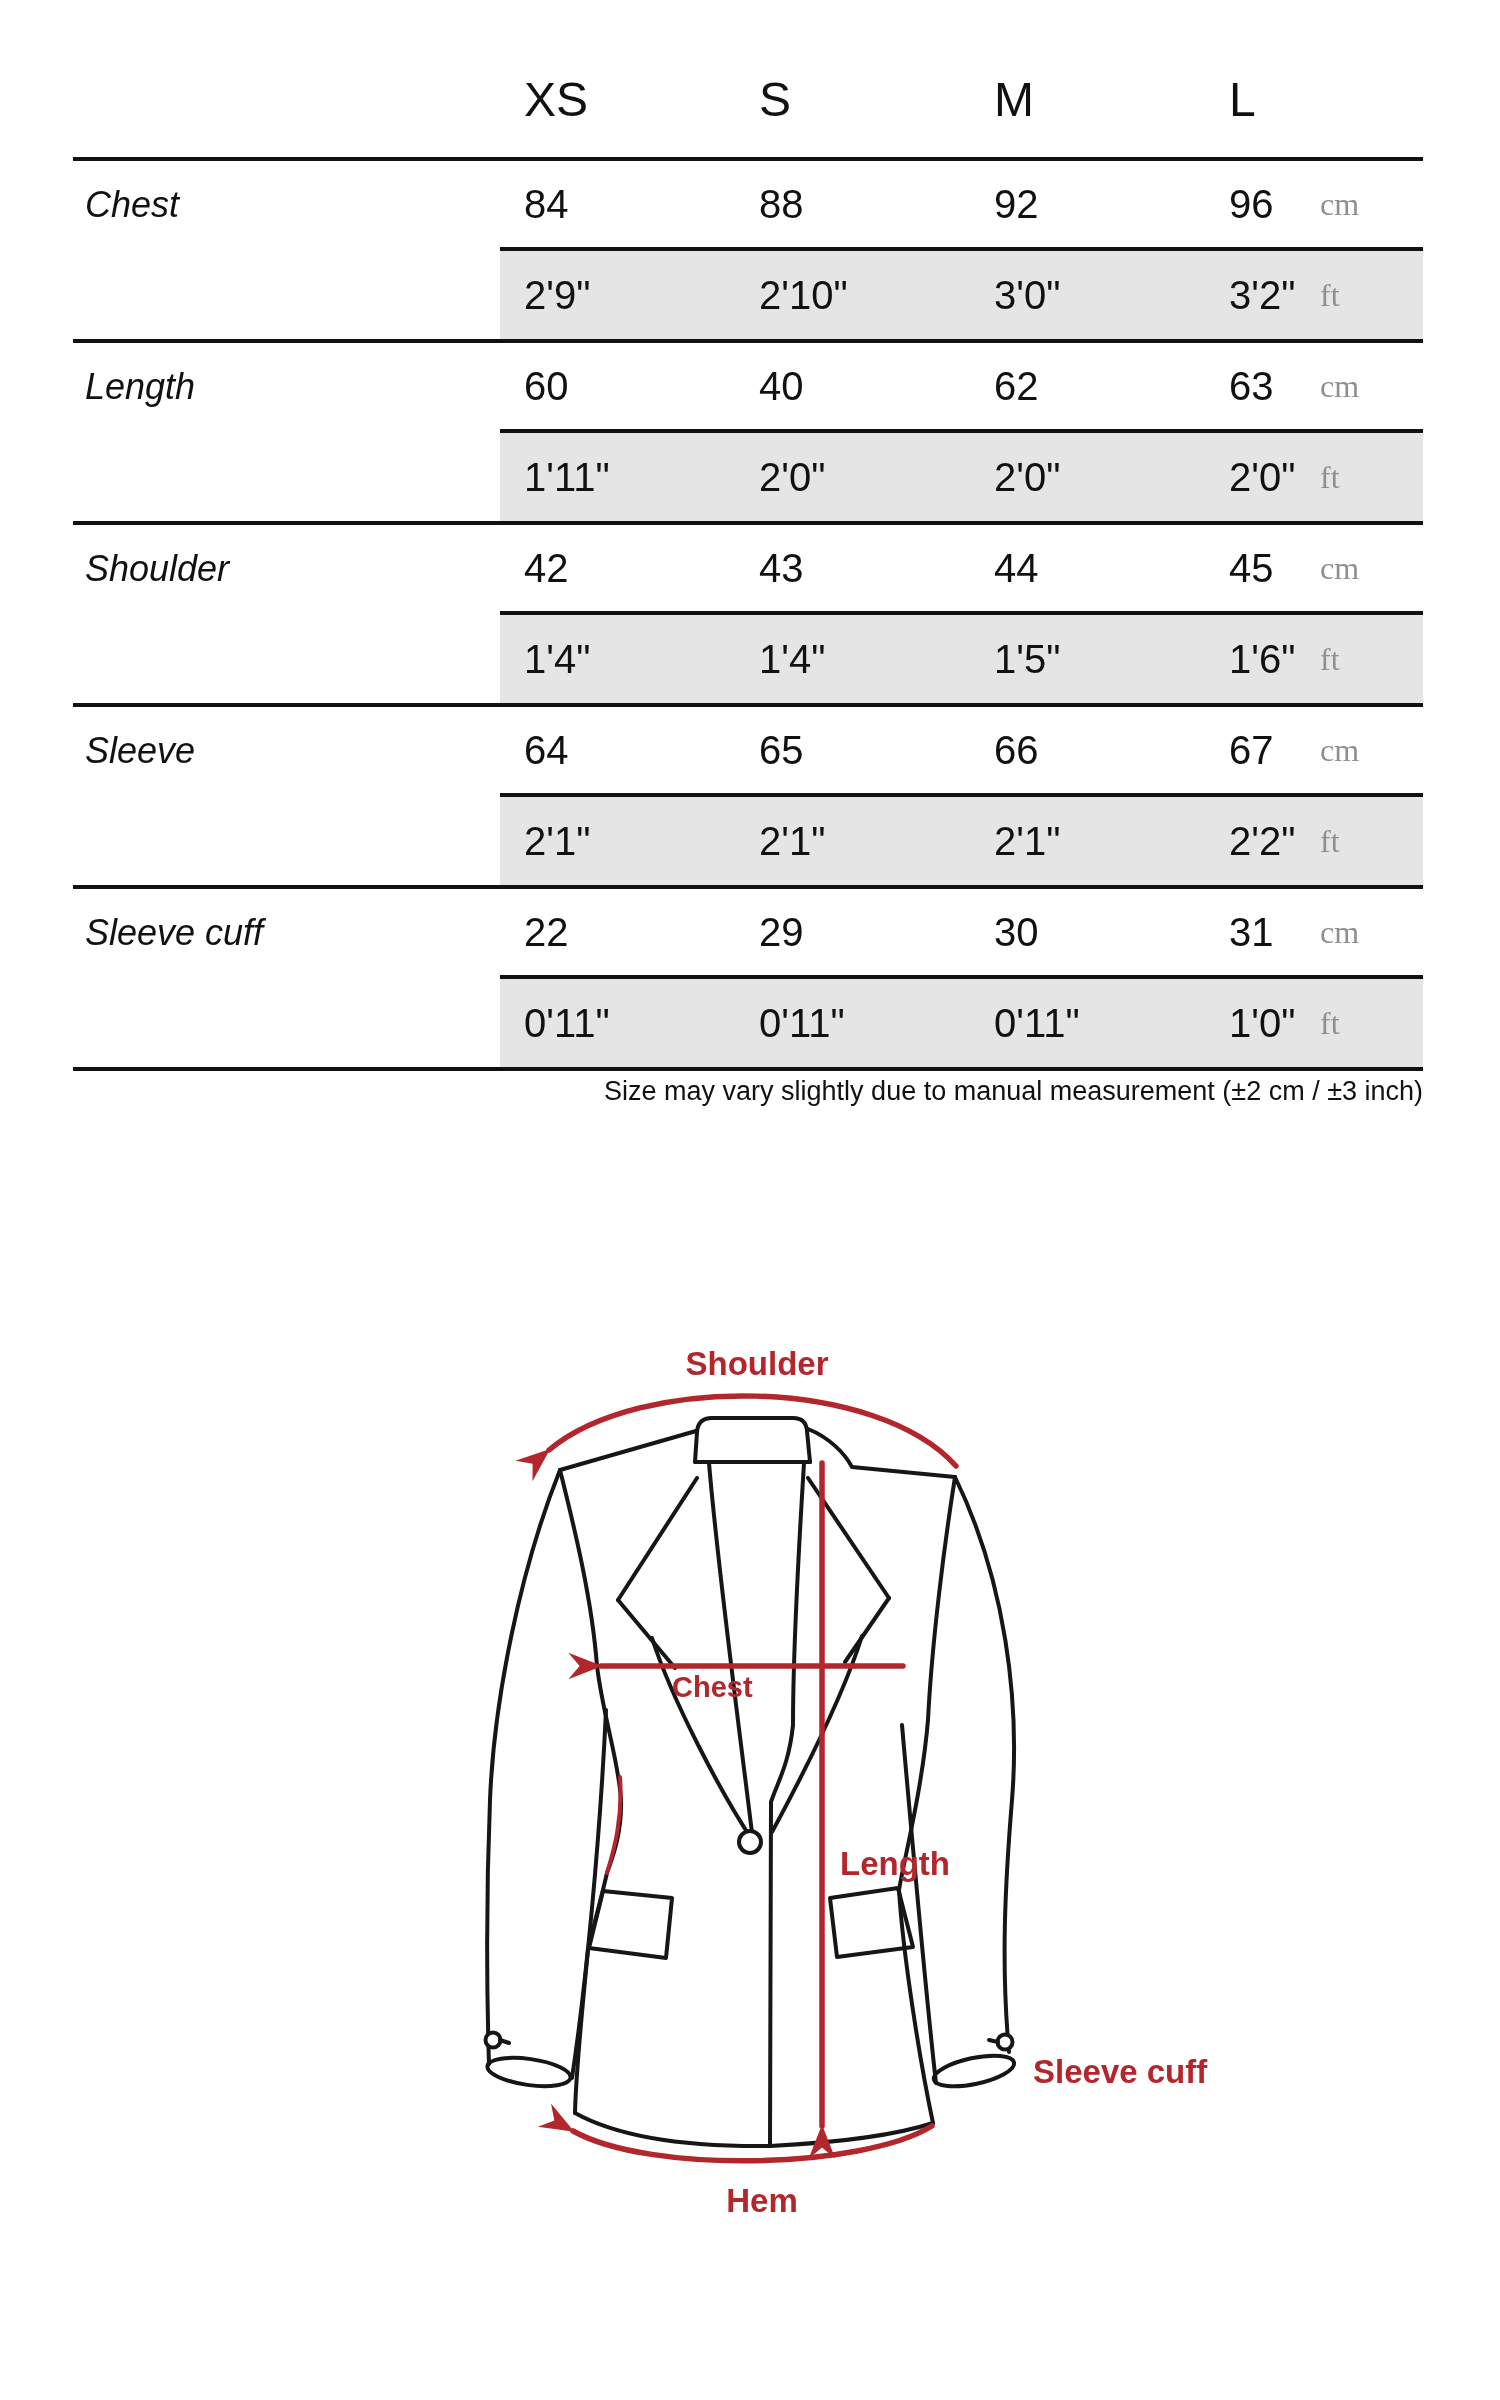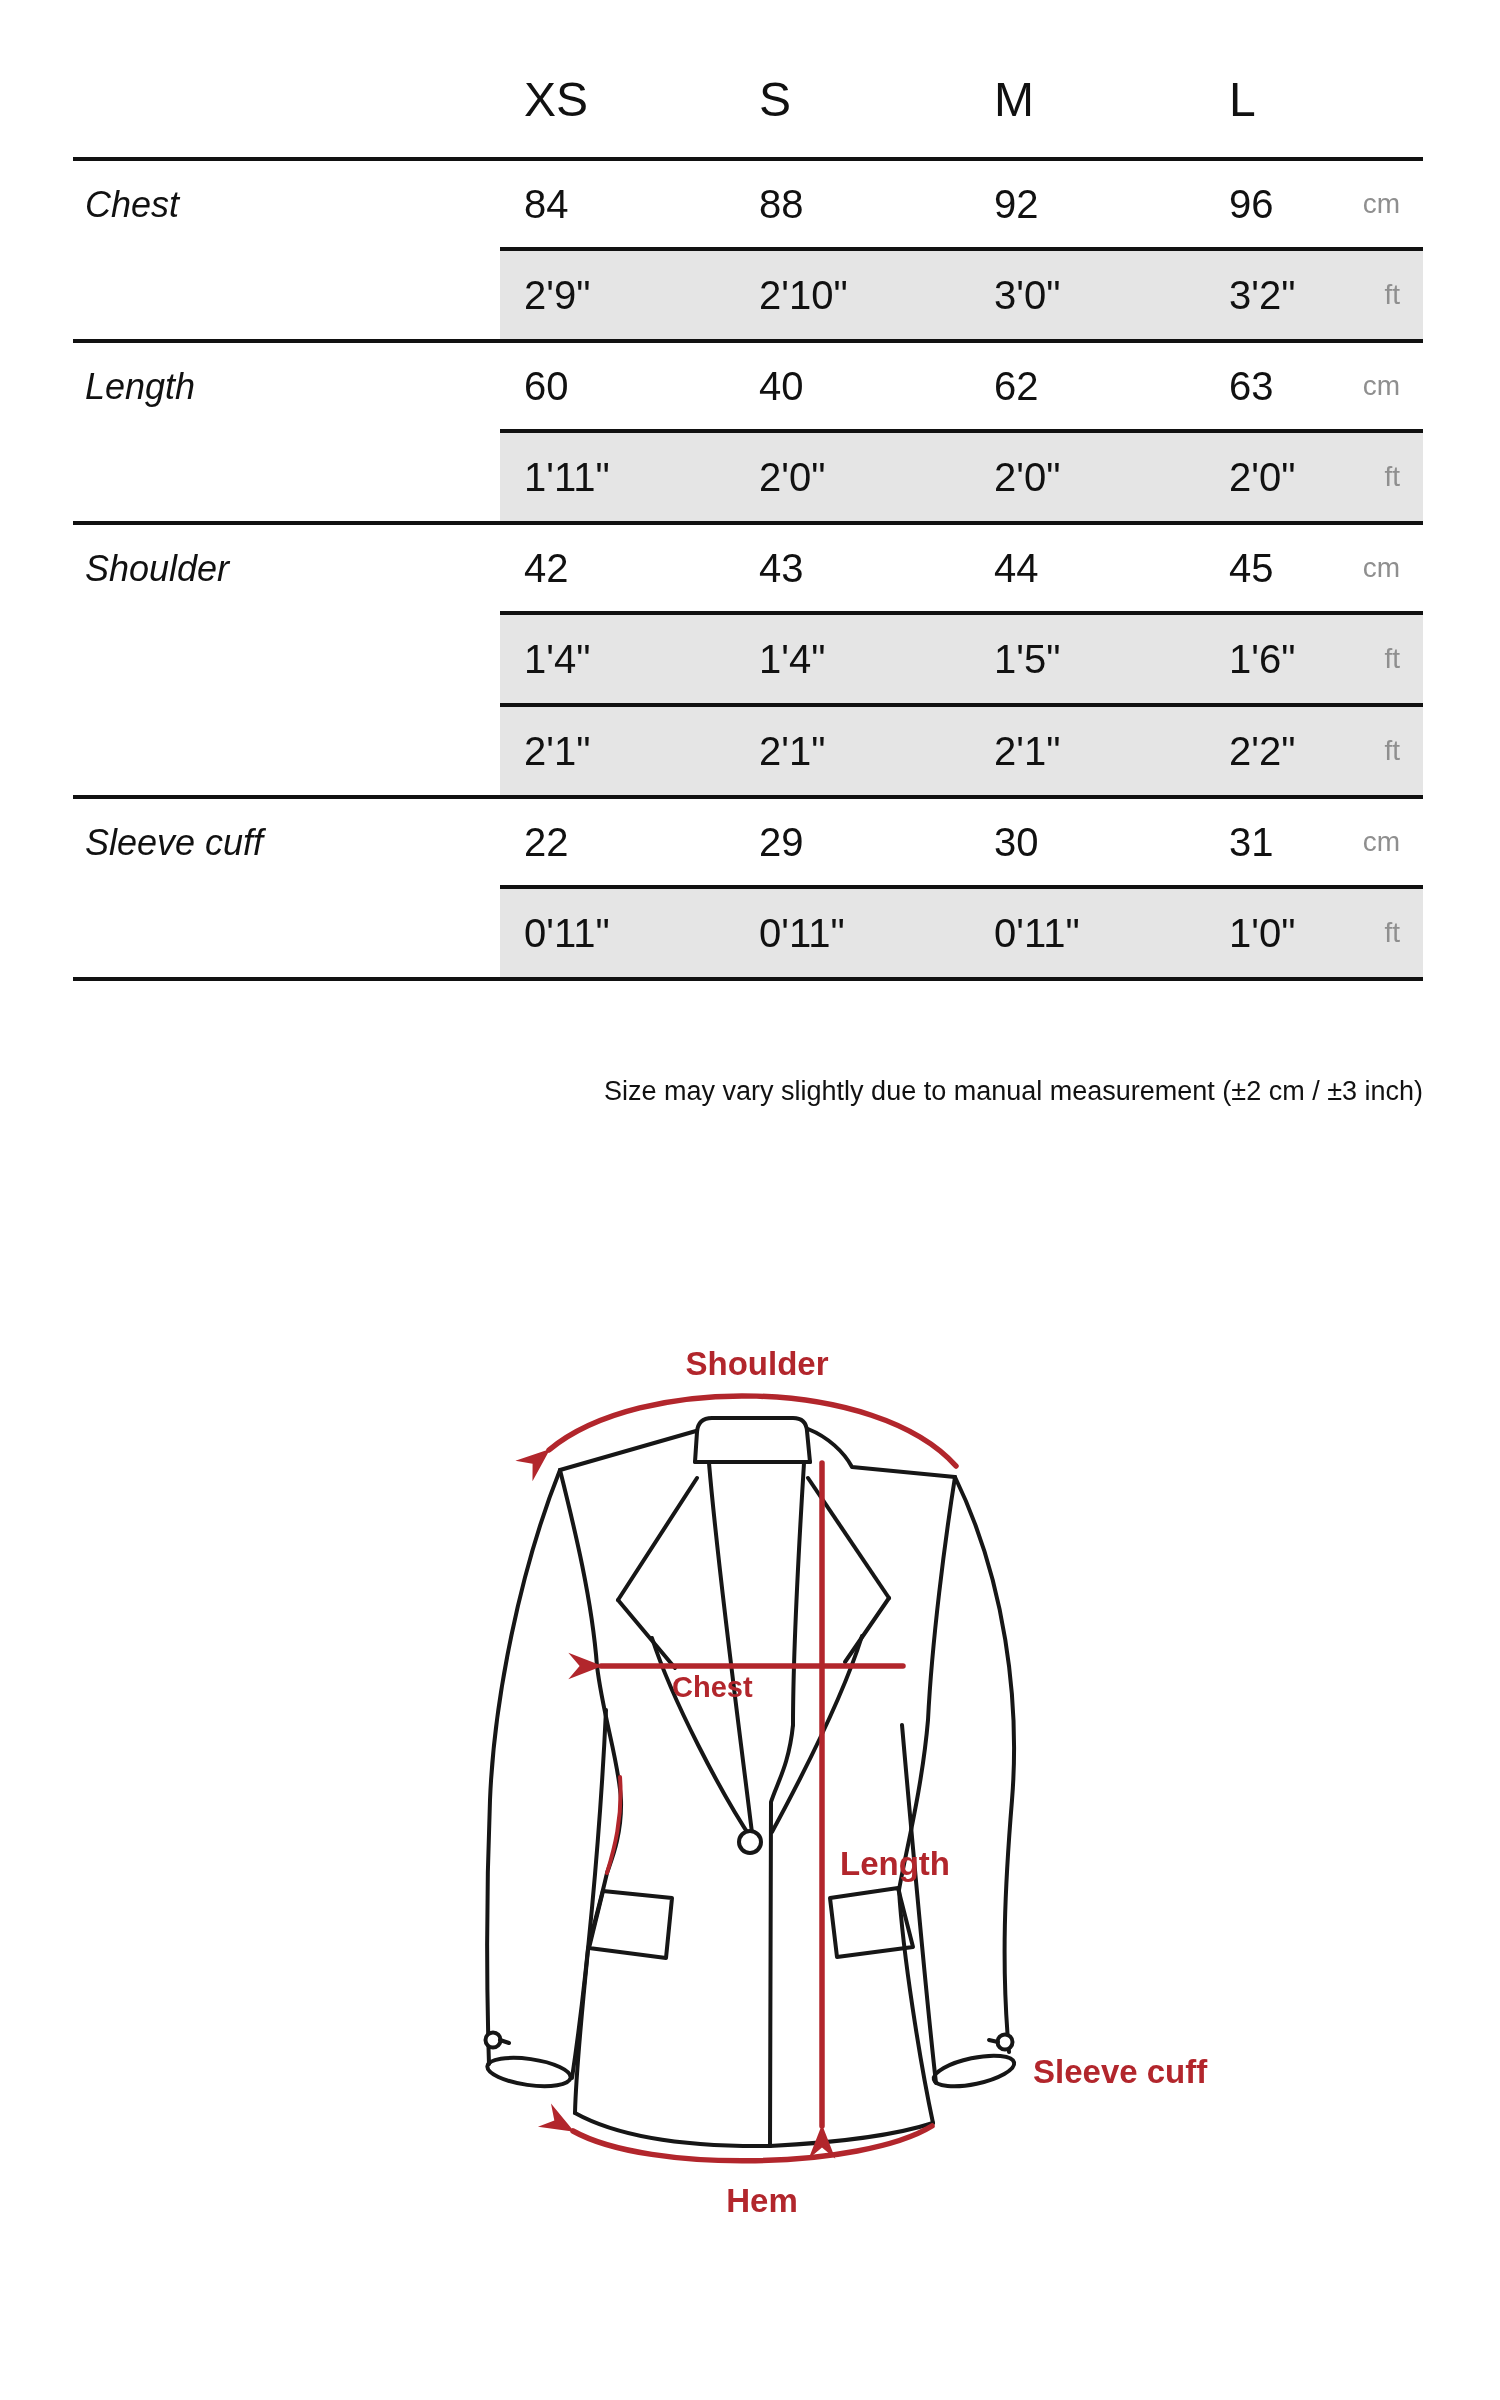--- a/index.html
+++ b/index.html
@@ -6,21 +6,21 @@
   body{width:1500px;height:2400px;position:relative;font-family:"Liberation Sans",sans-serif;color:#111;}
   .size-table{border-collapse:collapse;table-layout:fixed;width:1350px;position:absolute;left:73px;top:42px;}
   .size-table th{height:115px;vertical-align:middle;text-align:left;font-size:48px;font-weight:normal;padding:0 0 0 24px;}
   .size-table td{padding:0;vertical-align:middle;font-size:40px;}
   .cm-row td{height:86px;border-top:4px solid #111;}
   .ft-row td{height:88px;}
   .ft-row td.band{border-top:4px solid #111;background:#e5e5e5;}
   .lastgroup .ft-row td{border-bottom:4px solid #111;}
   td.lbl{font-style:italic;font-size:36px;padding-left:12px;}
   td.val{padding-left:24px;}
-  td.unit{text-align:right;padding-right:23px;font-size:28px;color:#8f8f8f;}
+  td.unit{padding-right:23px;font-size:32px;color:#8f8f8f;font-family:Liberation Serif, serif;}
   .note{position:absolute;left:73px;top:1076px;width:1350px;text-align:right;font-size:27px;color:#111;}
   .diagram-svg{position:absolute;left:0;top:0;width:1500px;height:2400px;}
   .redlabel{font-family:"Liberation Sans",sans-serif;font-weight:bold;}
 </style>
 </head>
 <body>
 
 <table class="size-table">
   <colgroup>
     <col style="width:427px">
@@ -92,20 +92,28 @@
       <td></td>
       <td class="val band">1'4"</td>
       <td class="val band">1'4"</td>
       <td class="val band">1'5"</td>
       <td class="val band">1'6"</td>
       <td class="unit band">ft</td>
     </tr>
   </tbody>
 
   <tbody>
+    <tr class="cm-row">
+      <td class="lbl">Sleeve</td>
+      <td class="val">64</td>
+      <td class="val">65</td>
+      <td class="val">66</td>
+      <td class="val">67</td>
+      <td class="unit">cm</td>
+    </tr>
     <tr class="ft-row">
       <td></td>
       <td class="val band">2'1"</td>
       <td class="val band">2'1"</td>
       <td class="val band">2'1"</td>
       <td class="val band">2'2"</td>
       <td class="unit band">ft</td>
     </tr>
   </tbody>
 

